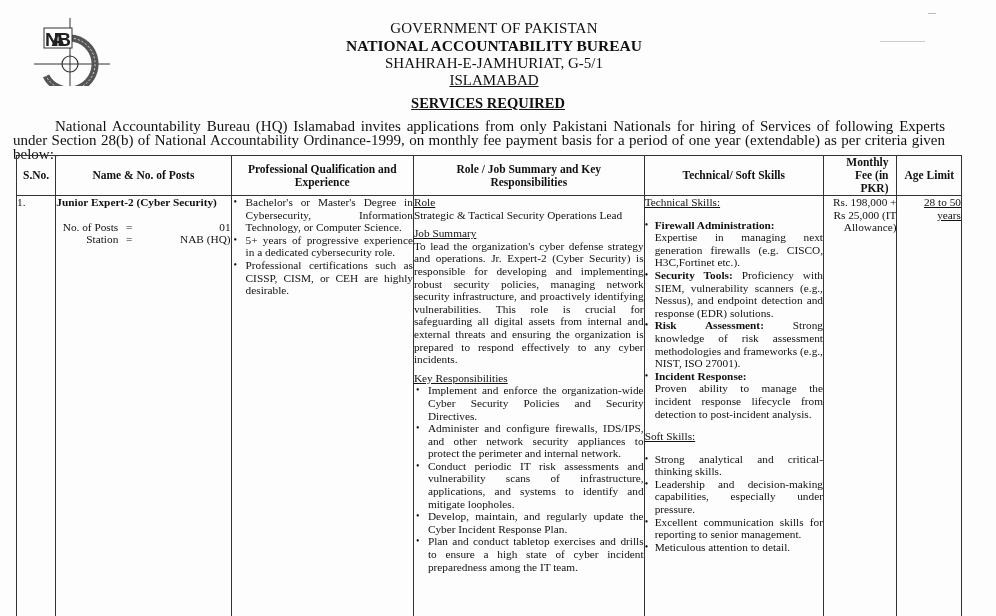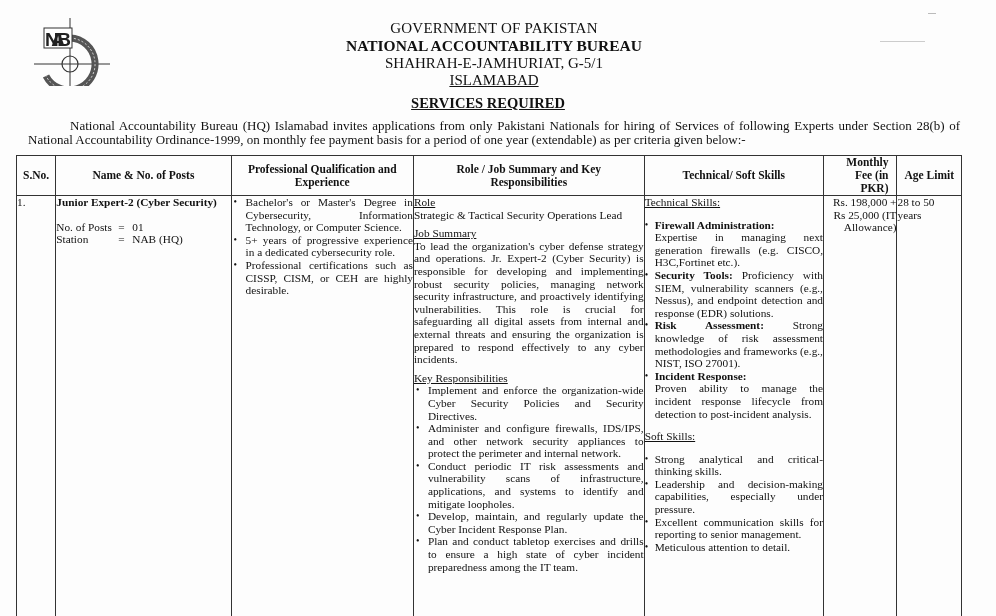--- a/index.html
+++ b/index.html
@@ -10,22 +10,22 @@
       position: relative;
     }
     .logo { position: absolute; left: 32px; top: 14px; width: 80px; height: 72px; }
     .header { position: absolute; left: 0; width: 996px; text-align: center; }
     .h1 { top: 20px; font-size: 15px; letter-spacing: 0.2px; left: -4px; }
     .h2 { top: 37px; font-size: 15.5px; font-weight: bold; left: -4px; }
     .h3 { top: 55px; font-size: 15px; left: -4px; }
     .h4 { top: 72px; font-size: 15px; text-decoration: underline; left: -4px; }
     .h5 { top: 95px; font-size: 14.5px; font-weight: bold; text-decoration: underline; left: -10px; }
     .intro {
-      position: absolute; left: 28px; top: 119px; width: 932px;
-      font-size: 13px; line-height: 14px; text-align: justify;
+      position: absolute; left: 13px; top: 119px; width: 932px;
+      font-size: 15px; line-height: 14px; text-align: justify;
       text-indent: 42px;
     }
     .scan-mark { position: absolute; background: #bbb; height: 1px; }
 
     table.grid {
       position: absolute; left: 16px; top: 155px;
       border-collapse: collapse; table-layout: fixed;
       width: 946px; height: 462px;
       font-size: 11.3px; line-height: 12.6px;
     }
@@ -35,26 +35,26 @@
     .c-name { width: 174px; }
     .c-edu { width: 181px; }
     .c-role { width: 229px; }
     .c-skill { width: 178px; }
     .c-fee { width: 73px; }
     .c-age { width: 64px; }
 
     td.sno { vertical-align: middle; padding-left: 16px; }
     td.name { vertical-align: middle; padding: 0 8px 20px 8px; }
     .post-title { font-weight: bold; margin-bottom: 12px; }
-    .kv { display: grid; grid-template-columns: 62px 14px auto; }
+    .kv { display: grid; grid-template-columns: 62px 14px auto; text-align: right; }
     td.edu { vertical-align: middle; padding: 0 6px 30px 6px; }
     td.role { padding: 0 6px 0 5px; }
     td.skill { padding: 0 6px 0 5px; }
     td.fee { vertical-align: middle; text-align: right; padding: 0 2px 18px 2px; }
-    td.age { vertical-align: middle; text-align: left; padding: 0 4px 38px 4px; }
+    td.age { vertical-align: middle; text-align: right; padding: 0 4px 38px 4px; text-decoration: underline; }
 
     .j { text-align: justify; }
     .ul-title { font-weight: normal; text-decoration: underline; }
     ul.bul { list-style: none; margin: 0; padding: 0; }
     ul.bul li { position: relative; padding-left: 14px; text-align: justify; }
     ul.bul li::before { content: "\2022"; position: absolute; left: 2px; top: 0; font-size: 10px; }
     ul.bul.tight li { padding-left: 10px; }
     ul.bul.tight li::before { left: 0; }
     .gap6 { height: 6px; }
     .gap10 { height: 10px; }

